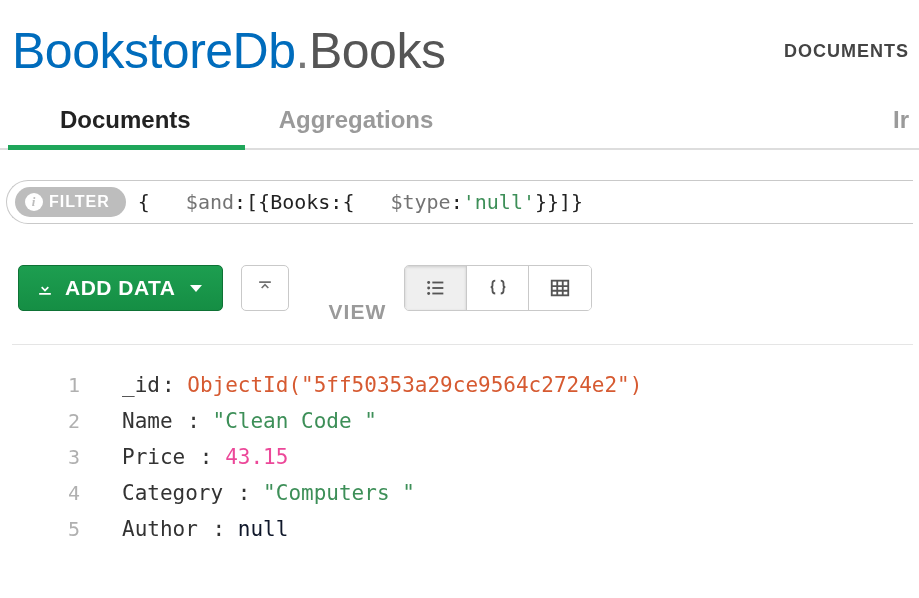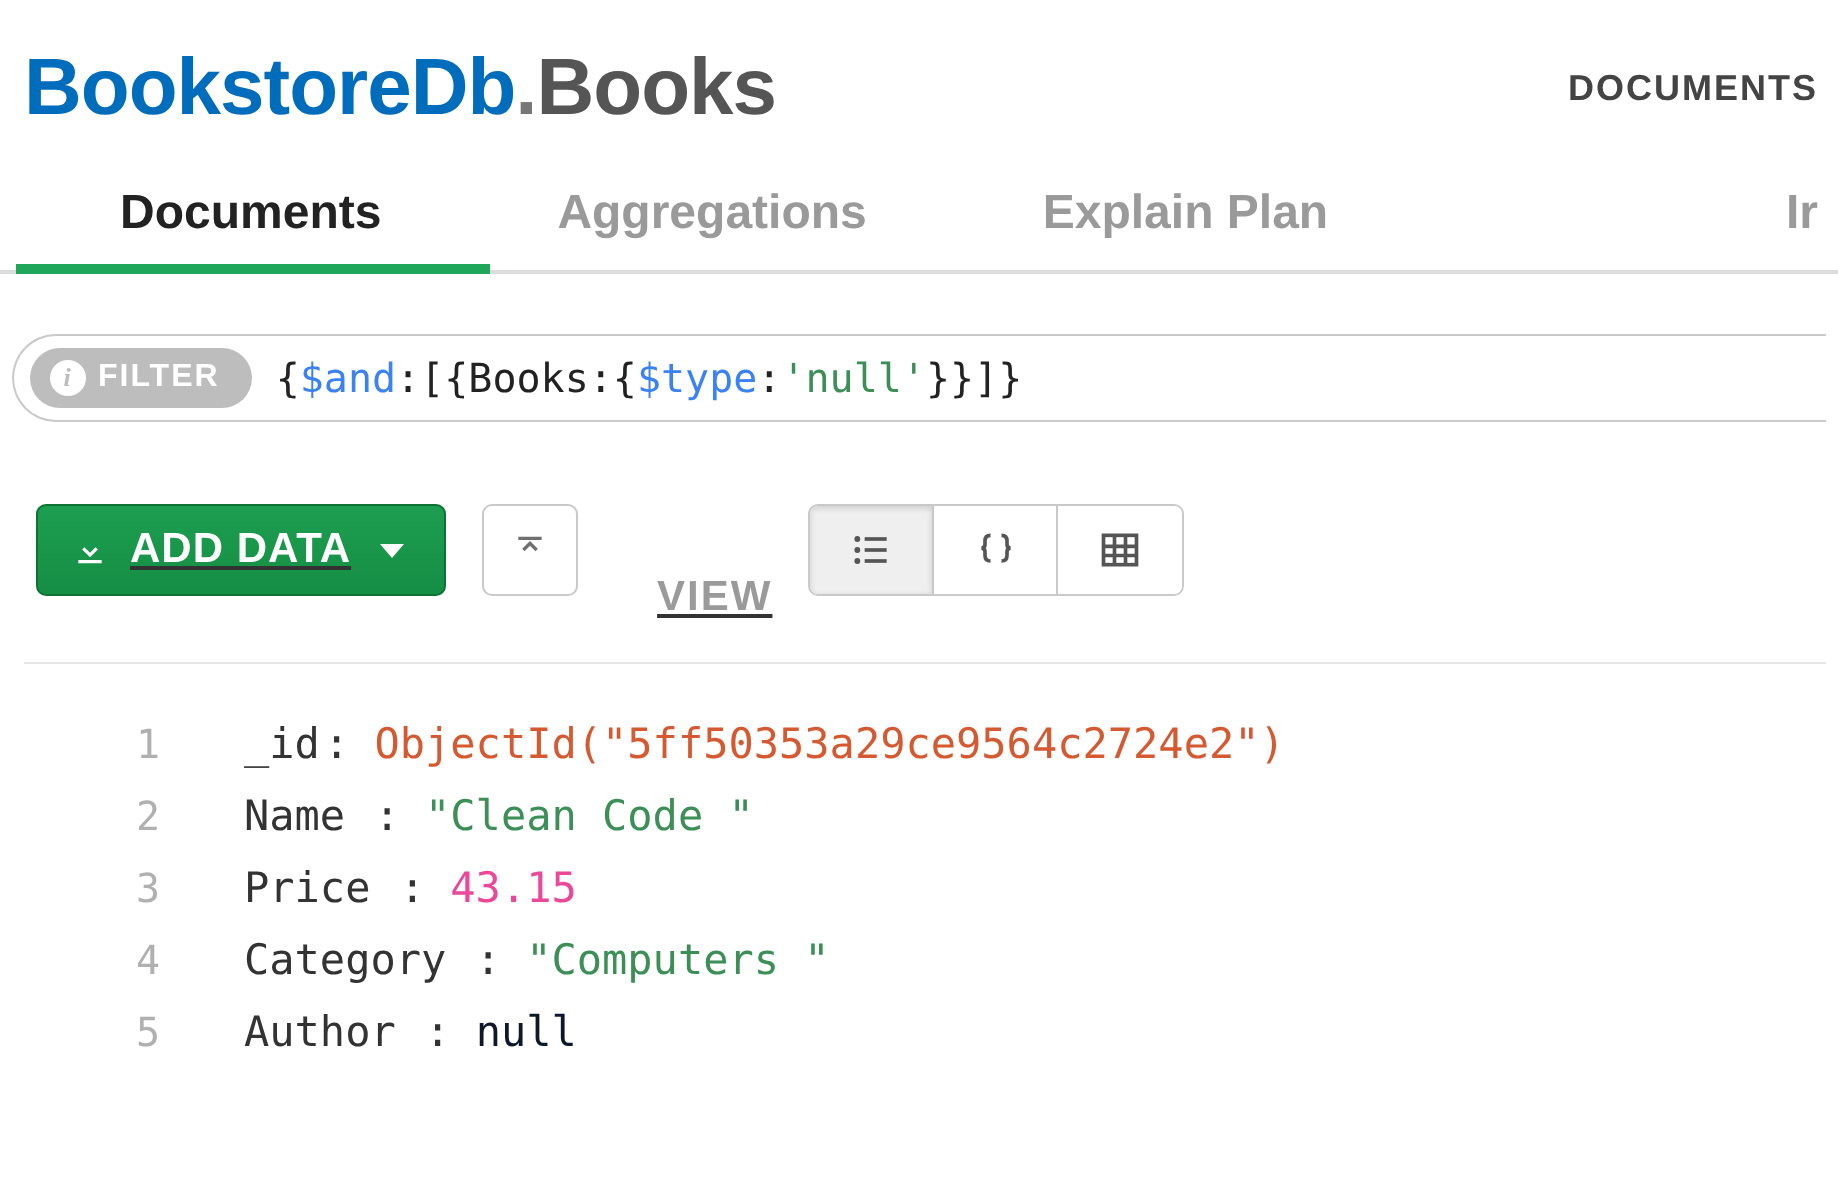--- a/index.html
+++ b/index.html
@@ -12,22 +12,22 @@
       color: #333;
     }
 
     .header {
       display: flex;
       align-items: center;
       justify-content: space-between;
       padding: 22px 10px 0 12px;
     }
     .breadcrumb {
-      font-size: 40px;
-      font-weight: 700;
+      font-size: 50px;
+      font-weight: 400;
       letter-spacing: -0.5px;
     }
     .breadcrumb .db {
       color: #006cbc;
     }
     .breadcrumb .sep {
       color: #777;
     }
     .breadcrumb .col {
       color: #555;
@@ -100,30 +100,29 @@
       font-weight: 900;
       font-style: italic;
       font-family: Georgia, serif;
     }
     .query {
       margin-left: 12px;
       font-family: "Menlo", "Consolas", monospace;
       font-size: 20px;
       color: #222;
     }
-    .query .op { color: #3b82f6; }
+    .query .op { color: #737373; margin-left: 36px; }
     .query .str { color: #3d8f58; }
 
     .toolbar {
       display: flex;
       align-items: center;
       gap: 18px;
       margin: 28px 6px 0 18px;
       padding-bottom: 20px;
-      text-decoration: underline;
     }
     .btn-add {
       background: #158e44;
       background: linear-gradient(#1d9e50, #158e44);
       border: 1px solid #0e7235;
       color: #fff;
       font-weight: 700;
       font-size: 21px;
       letter-spacing: 0.5px;
       padding: 10px 20px 10px 16px;
@@ -212,21 +211,20 @@
 <div class="header">
   <div class="breadcrumb">
     <span class="db">BookstoreDb</span><span class="sep">.</span><span class="col">Books</span>
   </div>
   <div class="subnav-label">DOCUMENTS</div>
 </div>
 
 <div class="tabs">
   <div class="tab active">Documents</div>
   <div class="tab">Aggregations</div>
-  <div class="tab">Explain Plan</div>
   <div class="tab truncated">Ir</div>
 </div>
 
 <div class="filter-row">
   <div class="filter-pill">
     <span class="info-icon">i</span>
     <span>FILTER</span>
   </div>
   <div class="query">
     <span>{</span><span class="op">$and</span><span>:[{Books:{</span><span class="op">$type</span><span>:</span><span class="str">'null'</span><span>}}]}</span>

